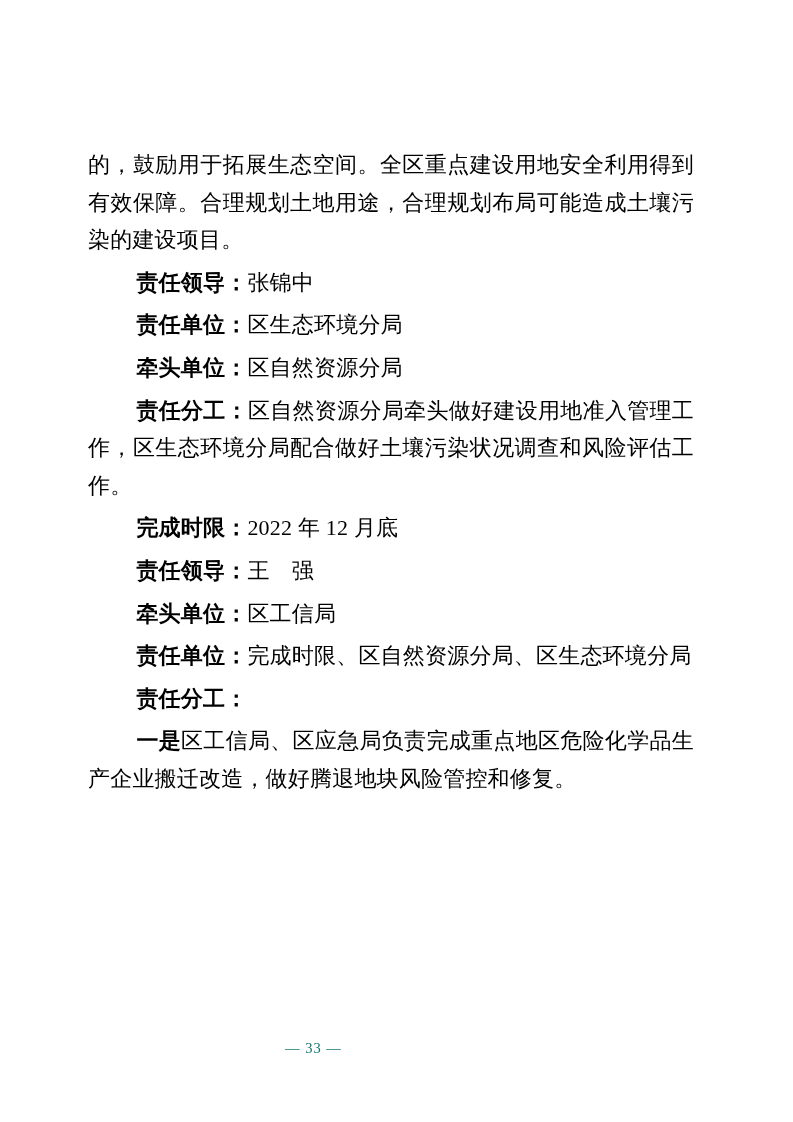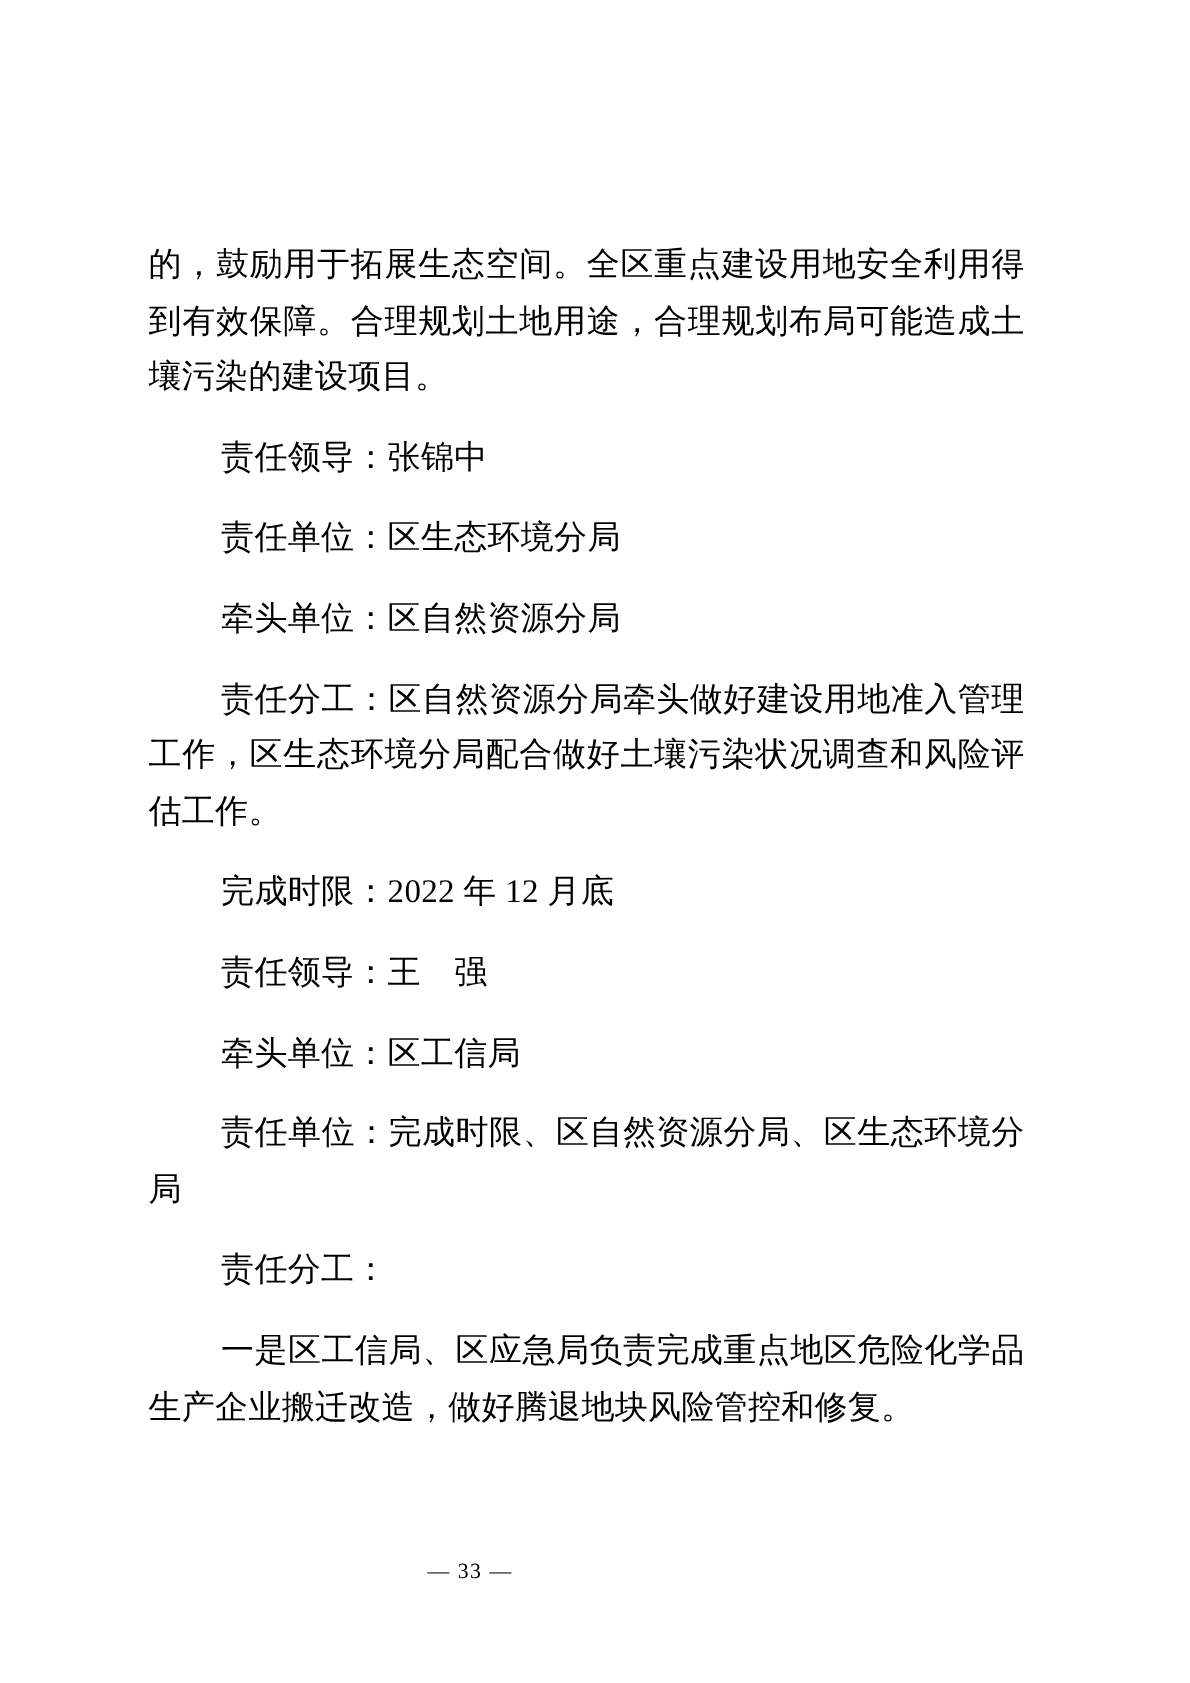--- a/index.html
+++ b/index.html
@@ -20,37 +20,37 @@
     position: absolute;
     left: 83px;
     top: 141px;
     width: 616px;
     font-size: 22px;
     line-height: 37.6px;
     text-align: justify;
     letter-spacing: 0.2px;
   }
   .para {
-    margin: 16px;
+    margin: 5px;
     padding: 0;
     text-indent: 2.2em;
   }
   .para.no-indent {
     text-indent: 0;
   }
   .para .label {
-    font-weight: normal;
+    font-weight: bold;
   }
   .footer {
     position: absolute;
     top: 1038px;
     left: 285px;
     font-size: 14.5px;
     line-height: 20px;
-    color: #000000;
+    color: #0f766e;
     letter-spacing: 1px;
     font-family: "Liberation Serif", "DejaVu Serif", serif;
   }
 </style>
 </head>
 <body>
 
 <div class="page">
   <div class="body-text">
 

